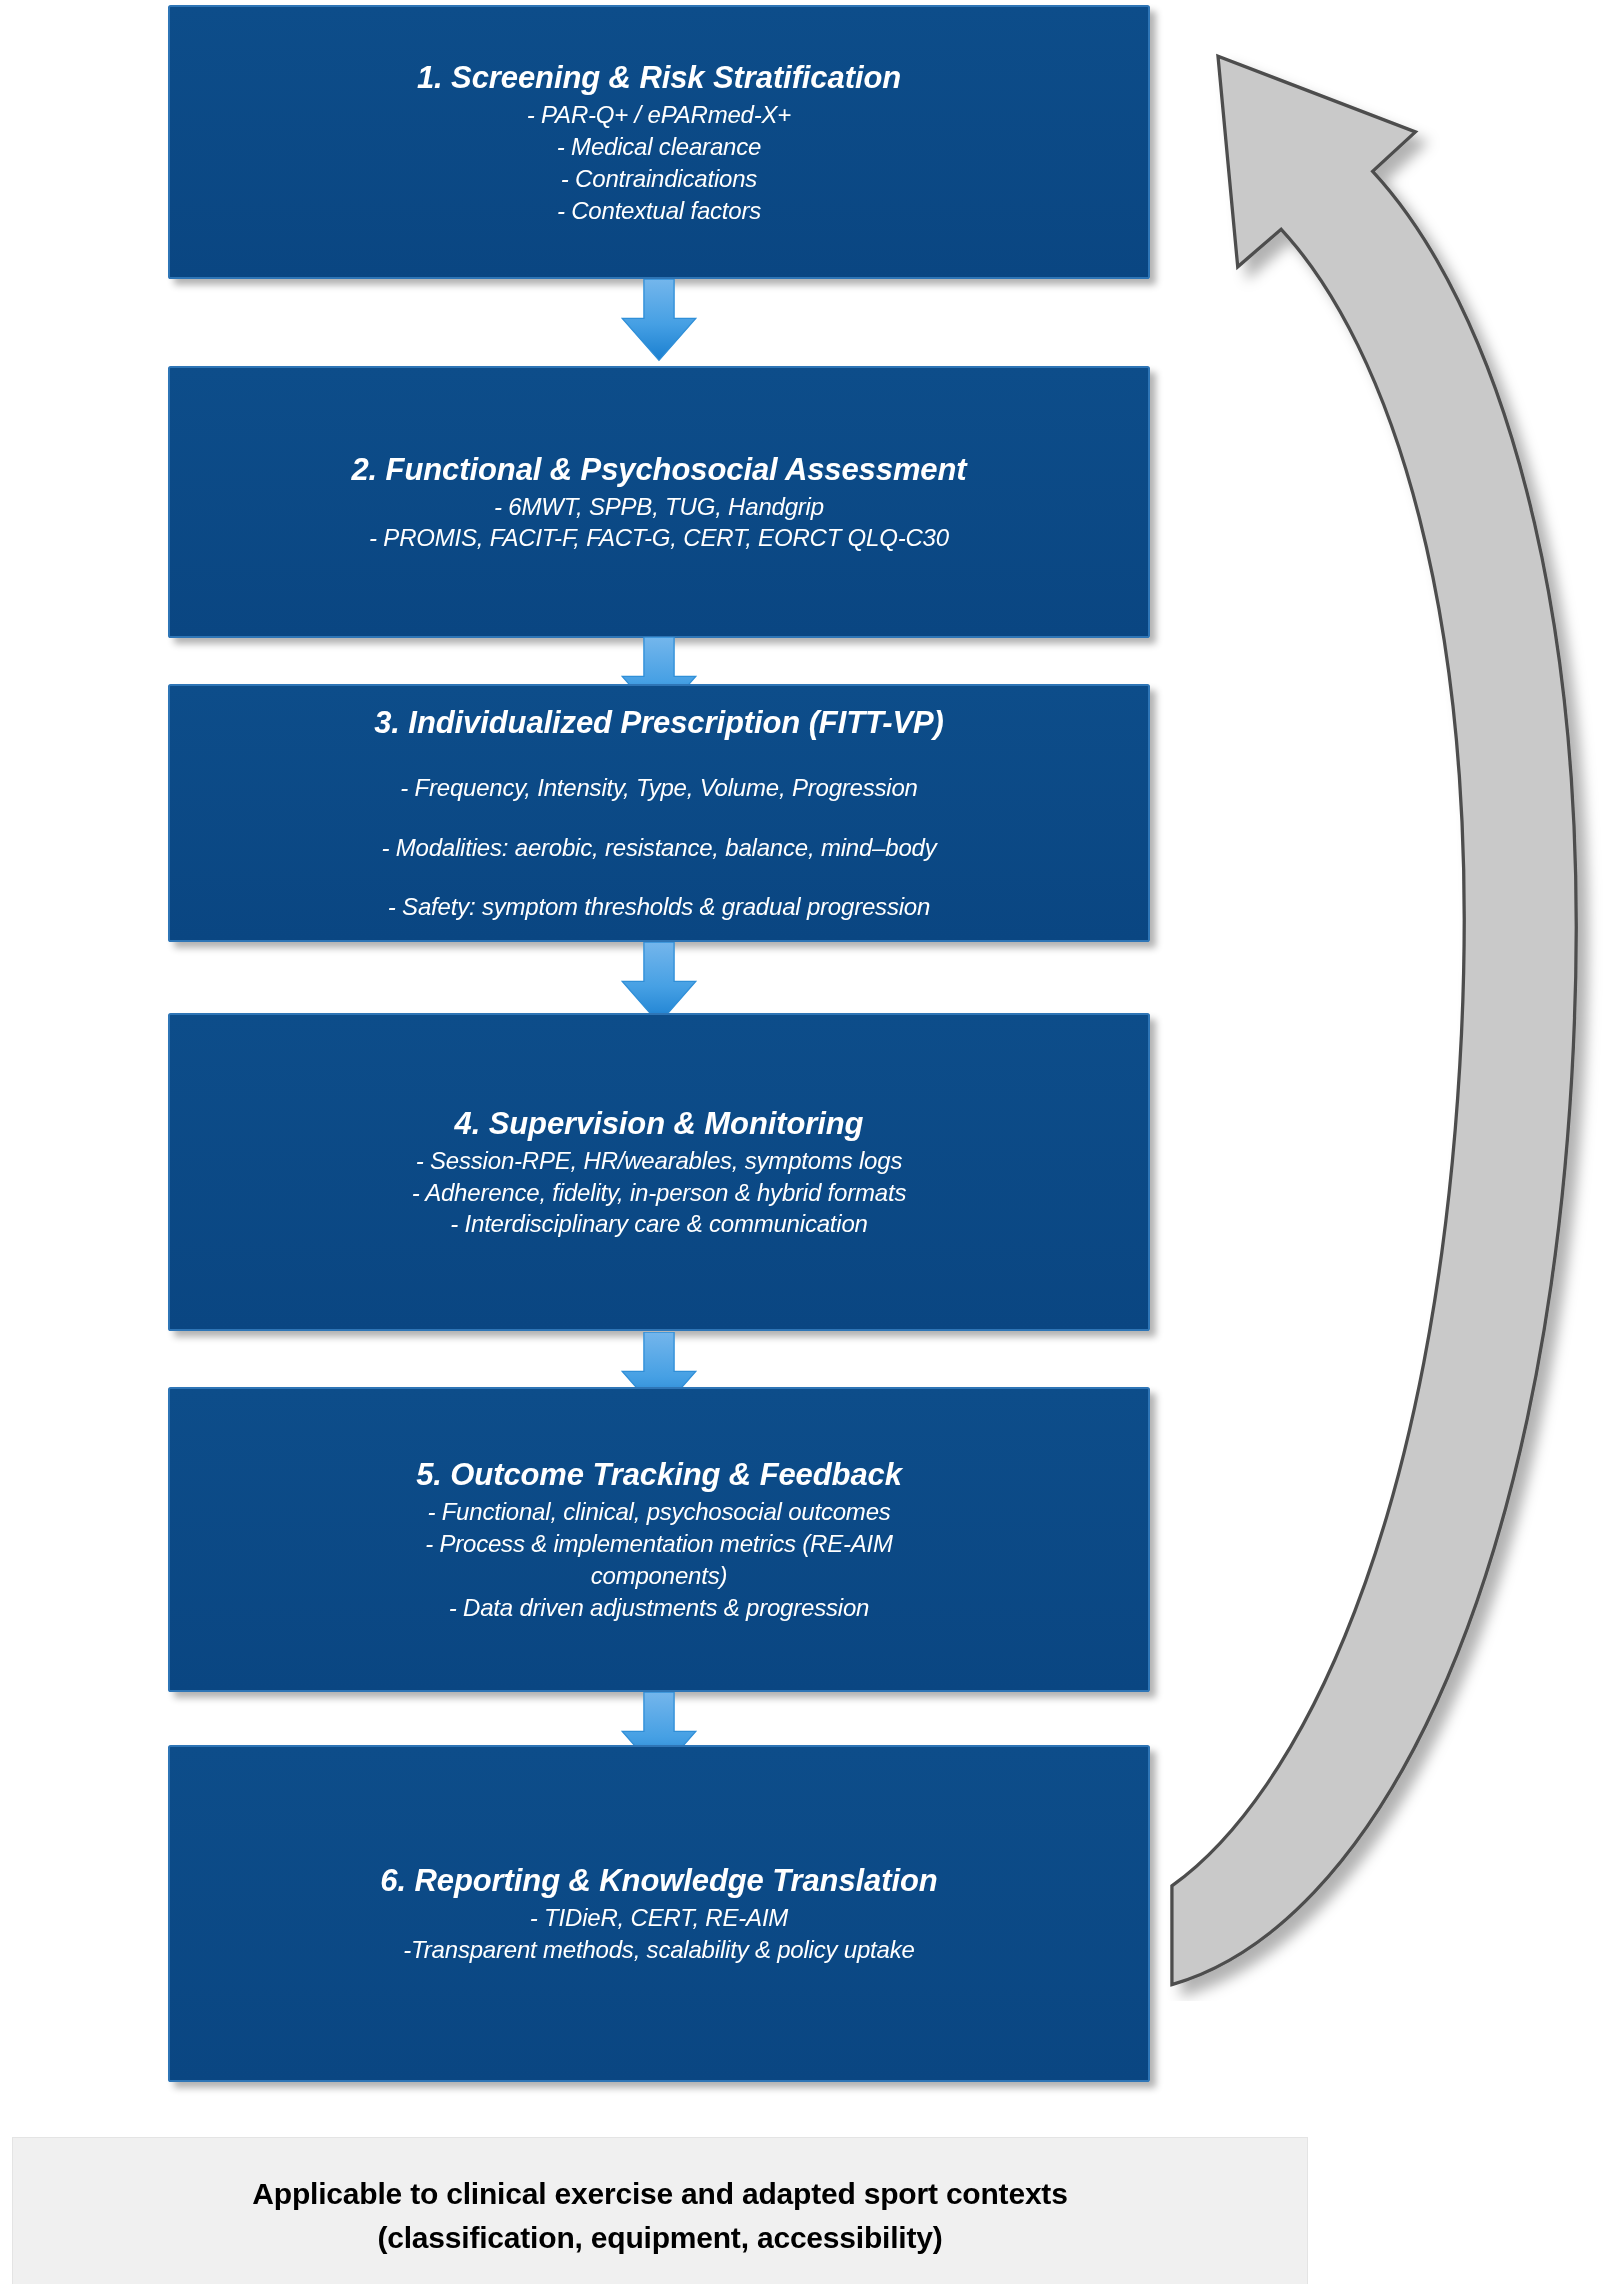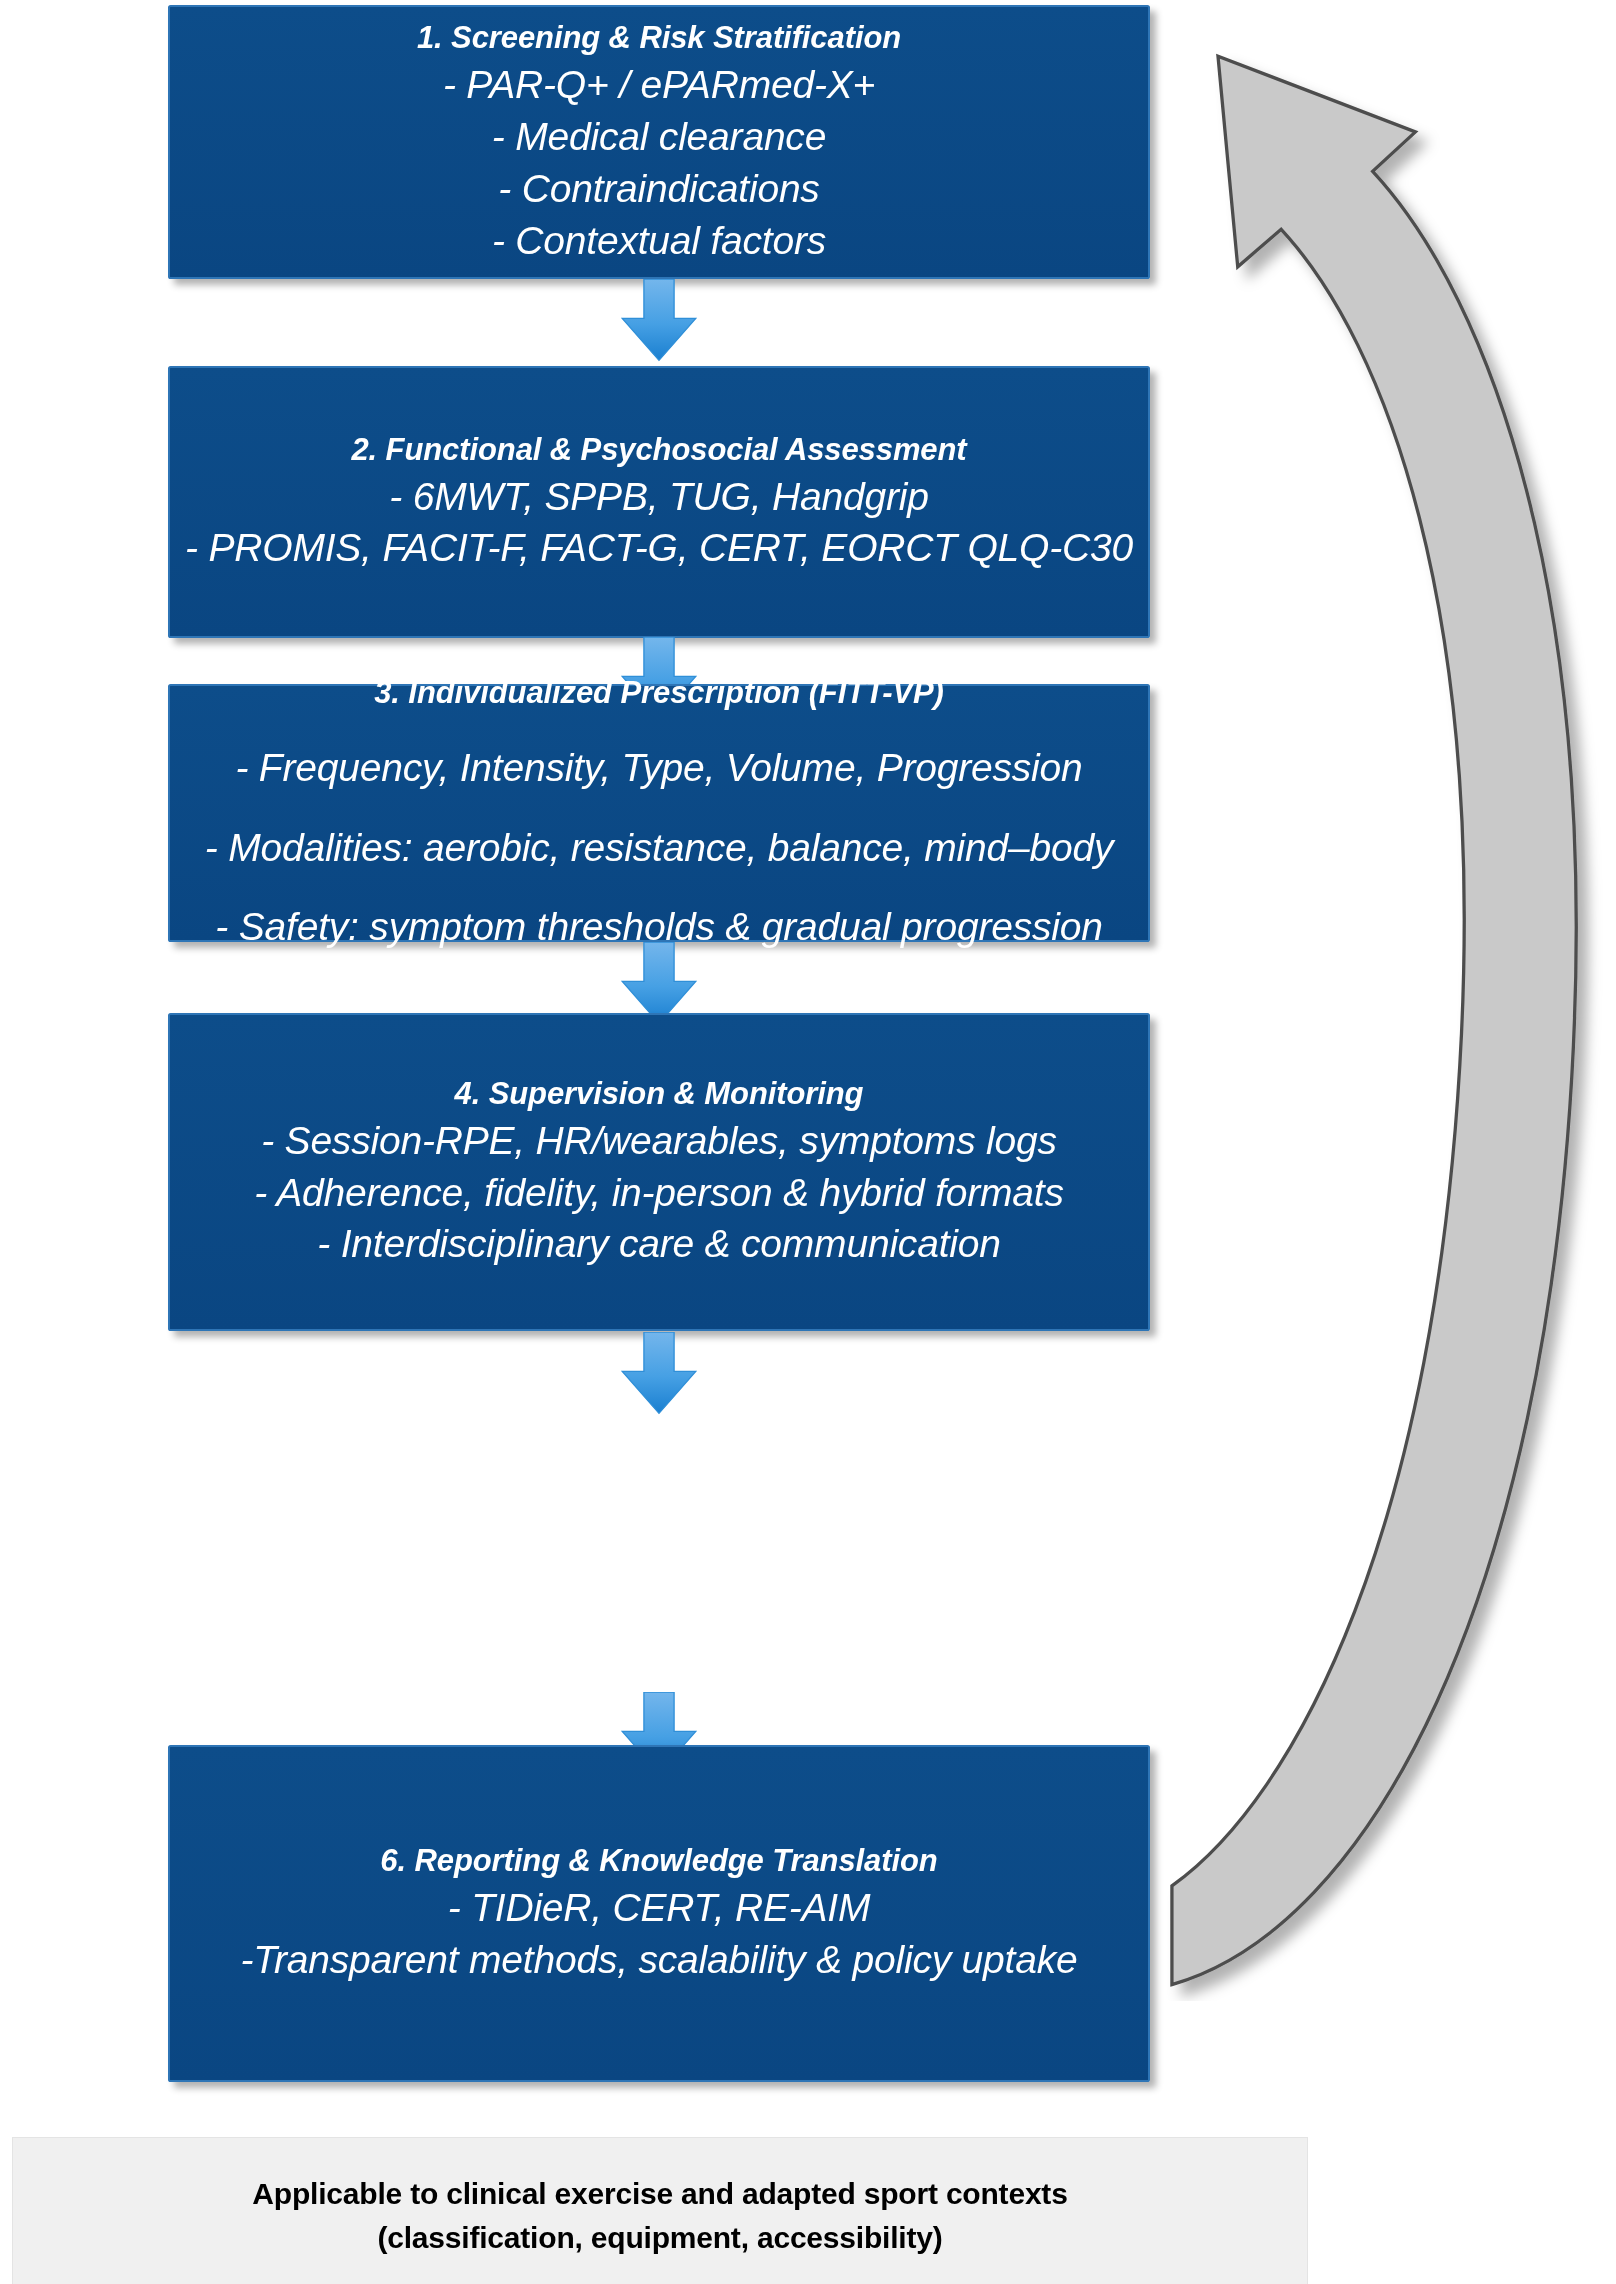--- a/index.html
+++ b/index.html
@@ -43,21 +43,21 @@
     font-style: italic;
   }
   .step-title {
     font-size: 31px;
     font-weight: bold;
     line-height: 1.32;
     letter-spacing: -0.1px;
     white-space: nowrap;
   }
   .step-line {
-    font-size: 39px;
+    font-size: 24px;
     font-weight: normal;
     line-height: 1.33;
     letter-spacing: -0.2px;
   }
 
   
   #box-1 { top: 5.3px;    height: 274px; }
   #box-2 { top: 366px;  height: 272px; }
   #box-3 { top: 684px; height: 258px; gap: 28px; }
   #box-4 { top: 1013px; height: 318px; }
@@ -189,20 +189,27 @@
         <linearGradient id="ag4" x1="0" y1="0" x2="0" y2="1">
           <stop offset="0%" stop-color="#74b6ec"></stop>
           <stop offset="55%" stop-color="#46a0e4"></stop>
           <stop offset="100%" stop-color="#1a7fd0"></stop>
         </linearGradient>
       </defs>
       <polygon points="47,0 93,0 93,60 126,60 70,124 14,60 47,60" fill="url(#ag4)" stroke="#2f8fd8" stroke-width="2"></polygon>
     </svg>
   </div>
 
+  <div class="step-box" id="box-5">
+    <div class="step-title">5. Outcome Tracking &amp; Feedback</div>
+    <div class="step-line">- Functional, clinical, psychosocial outcomes</div>
+    <div class="step-line">- Process &amp; implementation metrics (RE-AIM</div>
+    <div class="step-line">components)</div>
+    <div class="step-line">- Data driven adjustments &amp; progression</div>
+  </div>
 
   <div class="connector" id="conn-5">
     <svg viewBox="0 0 140 128" width="92" height="84">
       <defs>
         <linearGradient id="ag5" x1="0" y1="0" x2="0" y2="1">
           <stop offset="0%" stop-color="#74b6ec"></stop>
           <stop offset="55%" stop-color="#46a0e4"></stop>
           <stop offset="100%" stop-color="#1a7fd0"></stop>
         </linearGradient>
       </defs>

